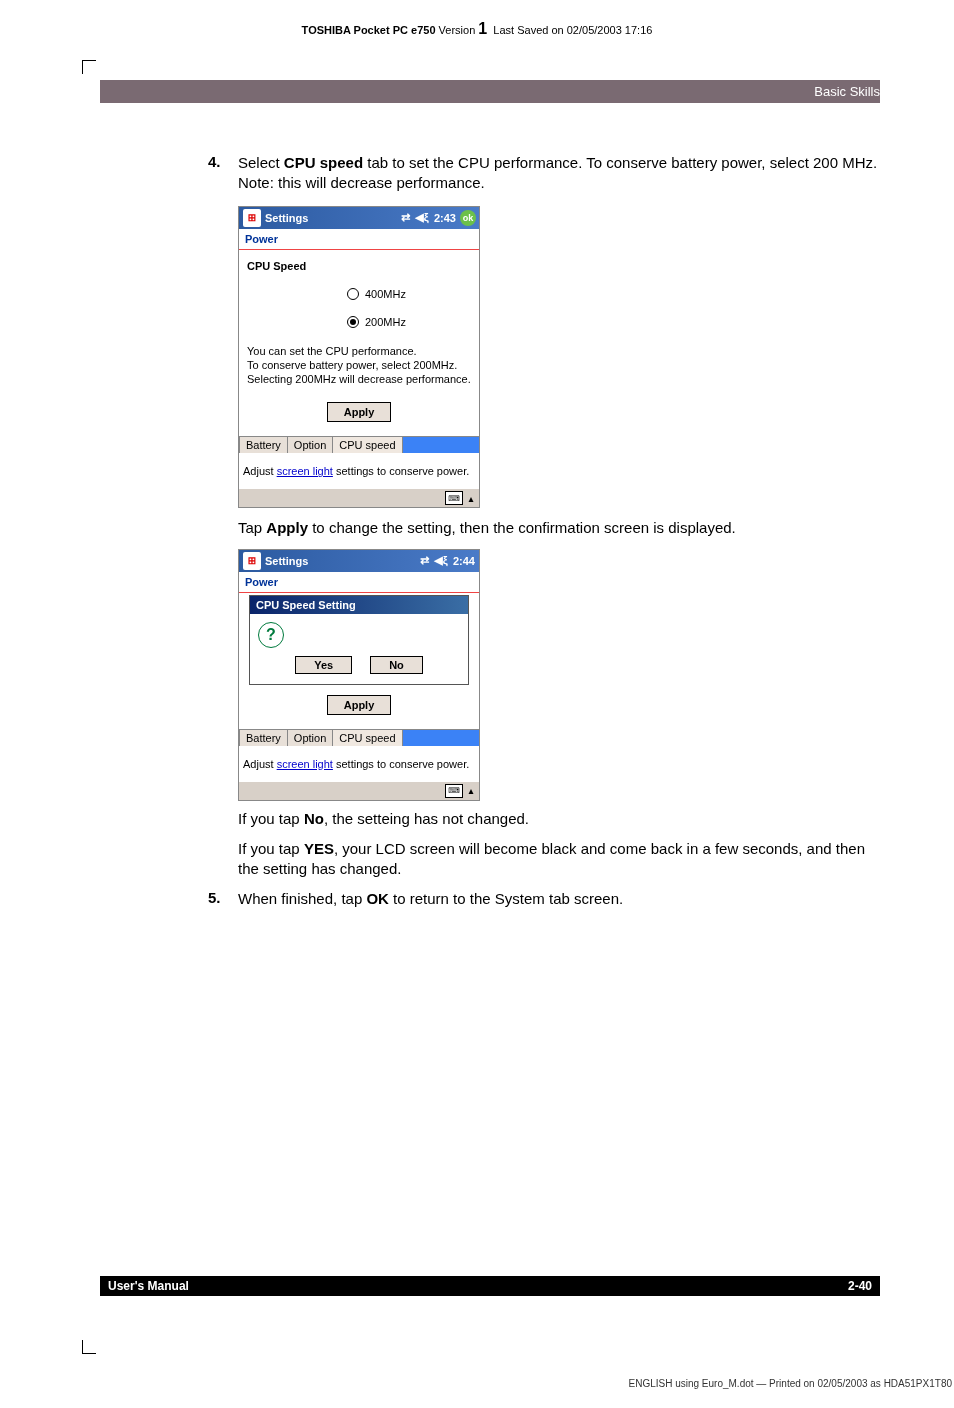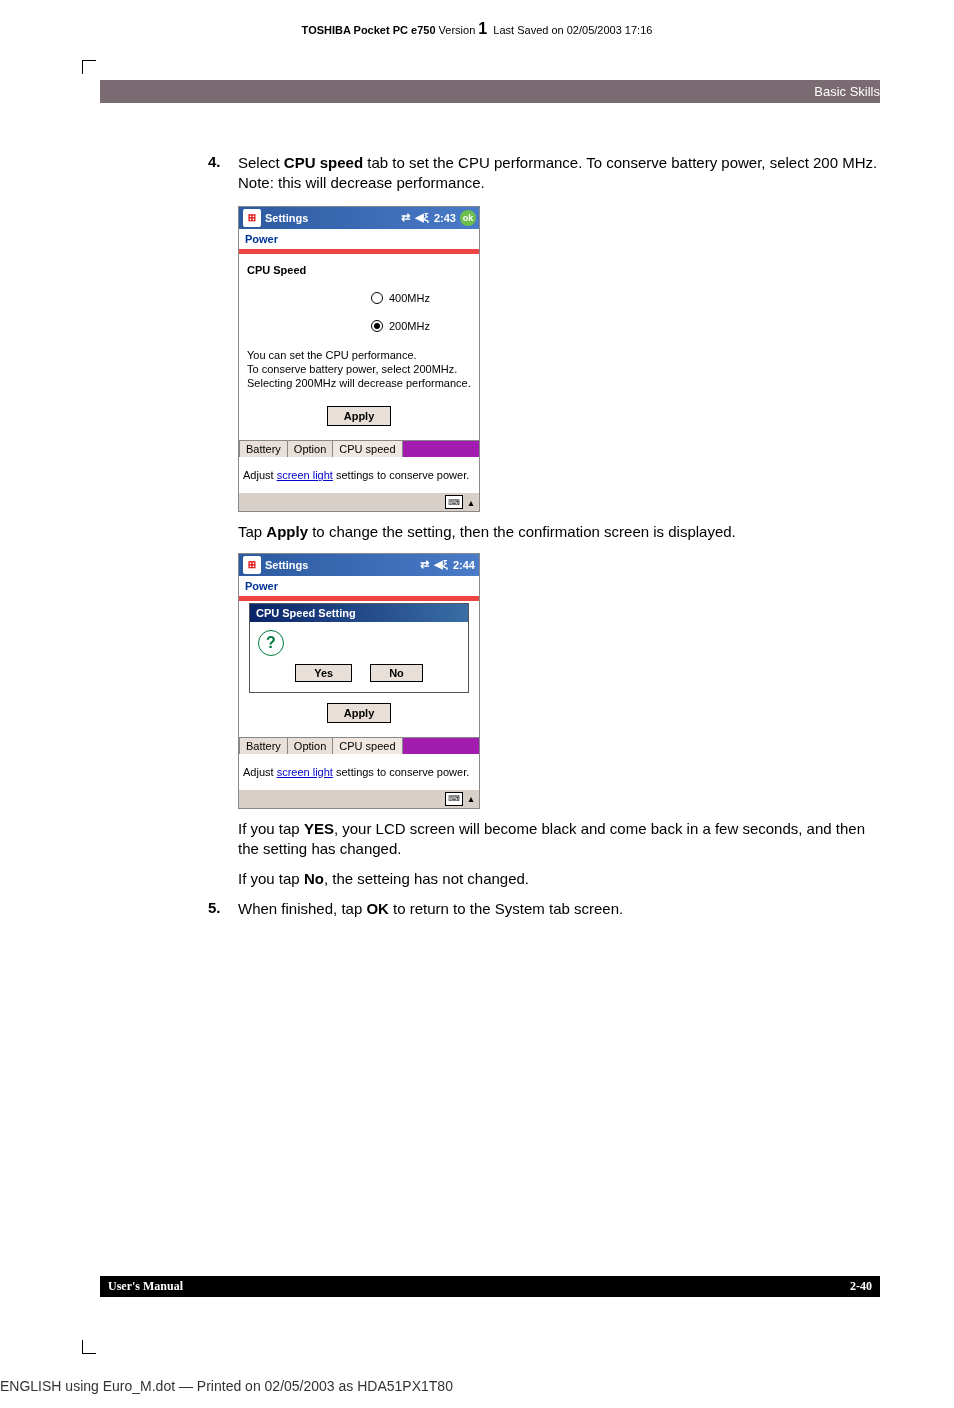--- a/index.html
+++ b/index.html
@@ -26,52 +26,52 @@
   
   
   .ppc-titlebar { background: linear-gradient(90deg, #2c5aa0 0%, #4a7bc8 100%); height: 22px; display: flex; align-items: center; color: #fff; font-size: 11px; font-weight: bold; font-family: Tahoma, Arial, sans-serif; }
   .ppc-flag { width: 18px; height: 18px; margin: 0 4px; background: #fff; border-radius: 2px; display:flex; align-items:center; justify-content:center; font-size:10px; color:#d00; }
   .ppc-title { flex: 1; }
   .ppc-sig { width: 16px; text-align:center; }
   .ppc-snd { width: 16px; text-align:center; }
   .ppc-time { margin: 0 4px; }
   .ppc-ok { background: #6cc04a; color: #fff; border-radius: 50%; width: 16px; height: 16px; display: flex; align-items: center; justify-content: center; font-size: 9px; margin-right: 3px; font-weight:bold; }
   
-  .ppc-subtitle { color: #003399; font-weight: bold; font-size: 11px; padding: 4px 6px; border-bottom: 5px solid #ef4444; font-family: Tahoma, Arial, sans-serif; }
+  .ppc-subtitle { color: #003399; font-weight: bold; font-size: 11px; padding: 4px 6px; border-bottom: 1px solid #ef4444; font-family: Tahoma, Arial, sans-serif; }
   
   .ppc-body { padding: 10px 8px 0 8px; font-family: Tahoma, Arial, sans-serif; font-size: 11px; }
   .ppc-heading { font-weight: bold; margin-bottom: 16px; }
-  .radio-row { display: flex; align-items: center; margin: 0 0 16px 84px; font-size: 11px; padding-left: 40px; }
+  .radio-row { display: flex; align-items: center; margin: 0 0 16px 60px; font-size: 11px; padding-left: 40px; }
   .radio { width: 12px; height: 12px; border: 1px solid #000; border-radius: 50%; margin-right: 6px; display:flex; align-items:center; justify-content:center; }
   .radio.filled::after { content:""; width:6px; height:6px; background:#000; border-radius:50%; display:block; }
   .ppc-info { font-size: 11px; line-height: 1.3; margin-bottom: 16px; }
   .apply-btn { display: block; margin: 0 auto 14px auto; border: 1px solid #000; background: #e8e0d8; font-weight: bold; font-size: 11px; padding: 3px 16px; font-family: Tahoma, Arial, sans-serif; }
   
-  .ppc-tabs { display: flex; background: #a21caf; font-family: Tahoma, Arial, sans-serif; font-size: 11px; }
+  .ppc-tabs { display: flex; background: #3b82f6; font-family: Tahoma, Arial, sans-serif; font-size: 11px; }
   .ppc-tab { border: 1px solid #888; border-bottom: none; padding: 2px 6px; background: #e8e0d8; margin-right: -1px; }
   .ppc-tab.active { background: #f0e8e0; border-top: 1px solid #888; }
   .ppc-tabfill { flex:1; border-top: 1px solid #888; }
   
   .ppc-hint { font-size: 11px; padding: 12px 4px; font-family: Tahoma, Arial, sans-serif; background:#fff; }
   .ppc-hint a { color: #0000cc; text-decoration: underline; }
   .ppc-bottom { background: #d8d0c8; height: 18px; display: flex; justify-content: flex-end; align-items: center; padding-right: 2px; gap:2px;}
   .kbd-icon { width: 18px; height: 14px; border: 1px solid #000; background:#fff; display:flex; align-items:center; justify-content:center; font-size:8px; }
   .arrow-up-icon { width: 12px; height:14px; display:flex; align-items:center; justify-content:center; font-size:10px;}
   
   
   .ppc-dialog { margin: 2px 10px 10px 10px; border: 1px solid #555; background:#fff; }
   .ppc-dialog-title { background: linear-gradient(90deg, #0a246a 0%, #3a6ea5 100%); color:#fff; font-weight:bold; font-size:11px; padding:3px 6px; font-family: Tahoma, Arial, sans-serif;}
   .ppc-dialog-body { display:flex; padding: 8px; font-size:11px; font-family: Tahoma, Arial, sans-serif;}
   .qmark { width: 26px; height: 26px; border: 1px solid #007a3d; border-radius: 50%; display:flex; align-items:center; justify-content:center; color:#007a3d; font-weight:bold; font-size:16px; margin-right:8px; flex-shrink:0;}
   .dialog-btns { display:flex; justify-content:center; gap: 18px; padding: 0 8px 10px 8px; }
   .dlg-btn { border:1px solid #000; background:#e8e0d8; font-weight:bold; font-size:11px; padding:2px 18px; font-family: Tahoma, Arial, sans-serif; }
   
-  .footer-bar { position: absolute; left: 100px; top: 1276px; width: 780px; background: #000; color: #fff; display: flex; justify-content: space-between; padding: 3px 8px; font-size: 12px; font-weight: bold; font-family: Liberation Serif, serif; }
+  .footer-bar { position: absolute; left: 100px; top: 1276px; width: 780px; background: #000; color: #fff; display: flex; justify-content: space-between; padding: 3px 8px; font-size: 12px; font-weight: bold; }
   
-  .footer-print { position: absolute; top: 1378px; left: 0; width: 952px; text-align: left; font-size: 14px; color: #333; }
+  .footer-print { position: absolute; top: 1378px; left: 0; width: 952px; text-align: right; font-size: 10px; color: #333; }
 </style>
 </head>
 <body>
 
 <div class="page-header">
   <span class="bold">TOSHIBA Pocket PC e750</span>
   <span>Version</span>
   <span class="bold big1">1</span>&nbsp;
   <span>Last Saved on 02/05/2003 17:16</span>
 </div>
@@ -163,25 +163,25 @@
     </div>
     <div class="ppc-hint">
       <span>Adjust </span><a href="#">screen light</a><span> settings to conserve power.</span>
     </div>
     <div class="ppc-bottom">
       <div class="kbd-icon">⌨</div>
       <div class="arrow-up-icon">▴</div>
     </div>
   </div>
 
+  <div class="indent-text" style="margin-top:4px;">
+    <span>If you tap </span><b>No</b><span>, the setteing has not changed.</span>
+  </div>
   <div class="indent-text">
     <span>If you tap </span><b>YES</b><span>, your LCD screen will become black and come back in a few seconds, and then the setting has changed.</span>
-  </div>
-  <div class="indent-text" style="margin-top:4px;">
-    <span>If you tap </span><b>No</b><span>, the setteing has not changed.</span>
   </div>
 
   <div class="step-row step-row2" style="margin-top:6px;">
     <div class="step-num">5.</div>
     <div class="step-text">
       <span>When finished, tap </span><b>OK</b><span> to return to the System tab screen.</span>
     </div>
   </div>
 </div>
 

